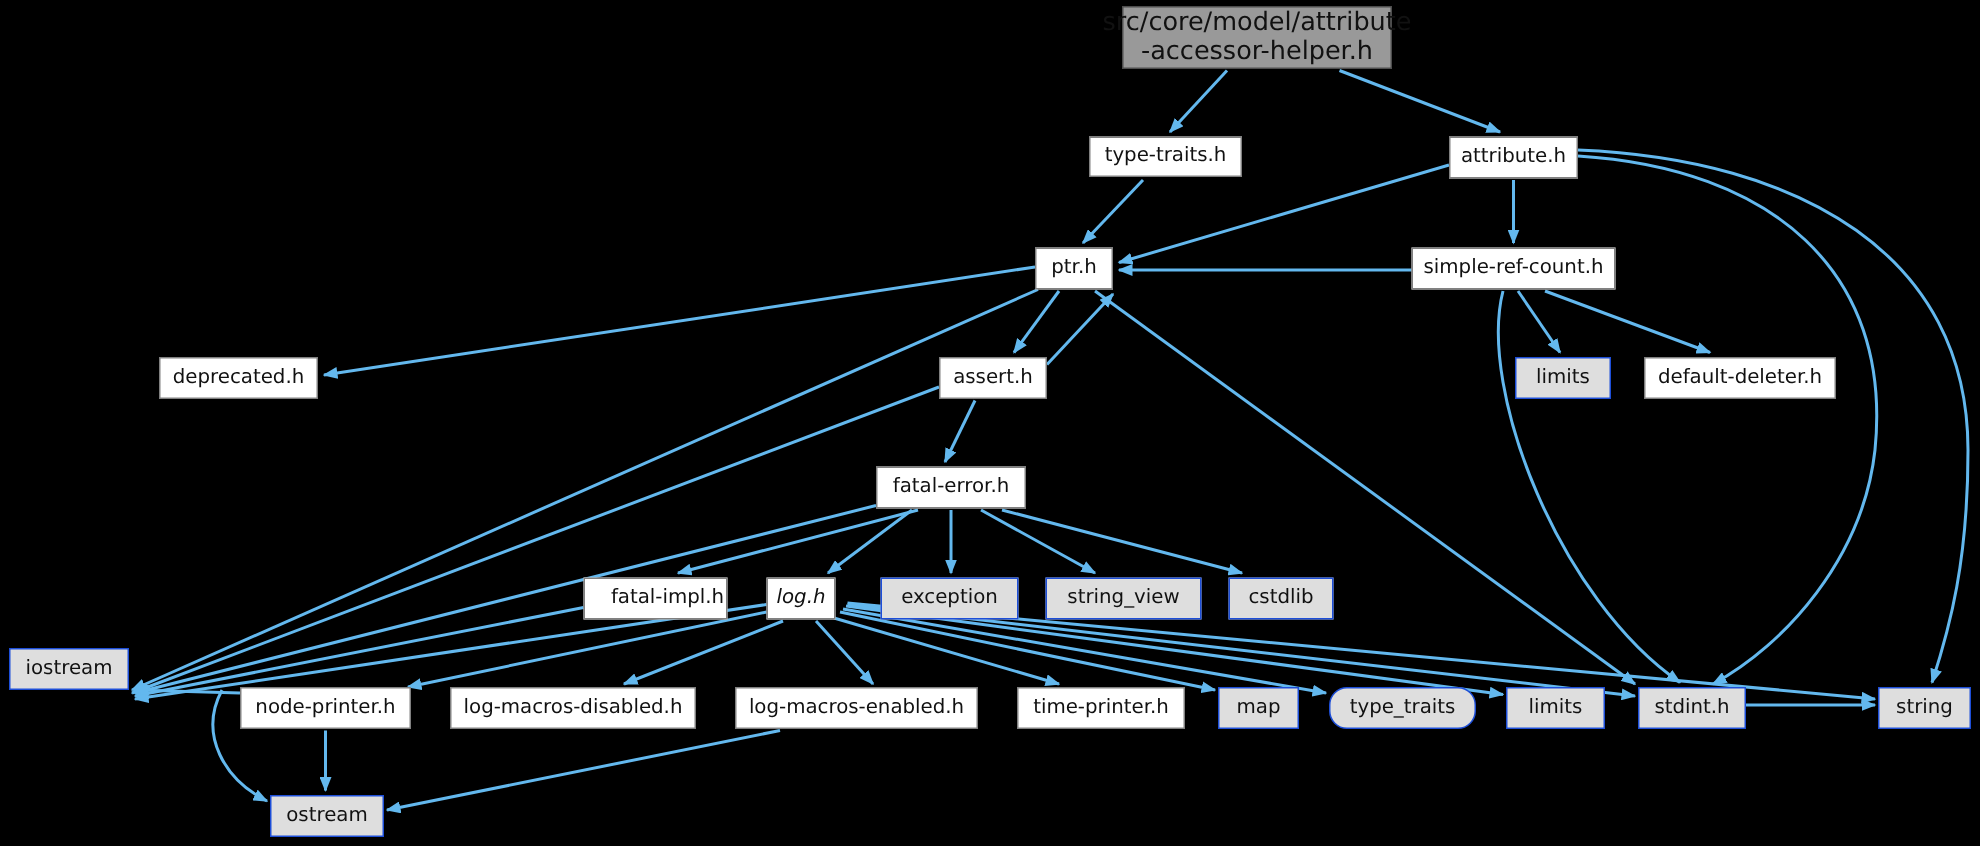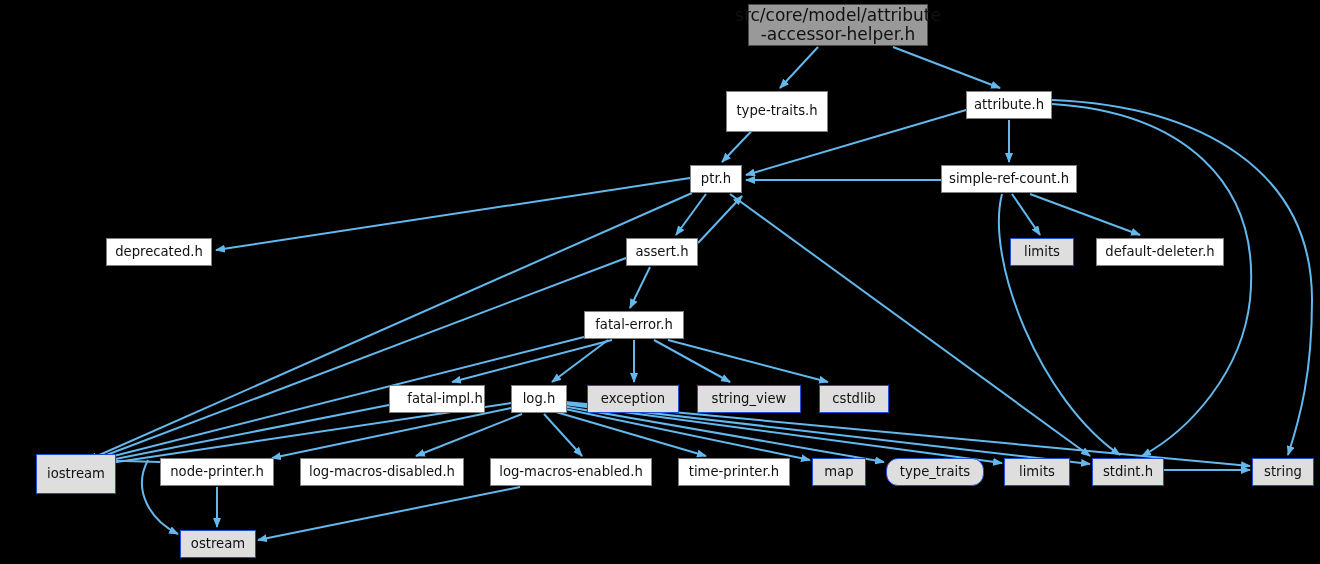--- a/index.html
+++ b/index.html
@@ -62,35 +62,35 @@
         <path d="M 520 487 L 258 540"></path>
         <path d="M 217 487 L 217 527"></path>
         <path d="M 160 462 L 90 460"></path>
         <path d="M 148 460 C 132 490 150 520 178 534"></path>
         <path d="M 1164 470 L 1250 470"></path>
       </g>
   </svg>
   <div id="nodes">
       <div class="node root" style="left: 748px; top: 4px; width: 180px; height: 42px;">src/core/model/attribute
 -accessor-helper.h</div>
-      <div class="node hdr" style="left: 726px; top: 91px; width: 102px; height: 41px;">type-traits.h</div>
+      <div class="node hdr" style="left: 726px; top: 91px; width: 102px; height: 27px;">type-traits.h</div>
       <div class="node hdr" style="left: 966px; top: 91px; width: 86px; height: 28px;">attribute.h</div>
       <div class="node hdr" style="left: 690px; top: 165px; width: 52px; height: 28px;">ptr.h</div>
       <div class="node hdr" style="left: 941px; top: 165px; width: 136px; height: 28px;">simple-ref-count.h</div>
       <div class="node hdr" style="left: 106px; top: 238px; width: 106px; height: 28px;">deprecated.h</div>
       <div class="node hdr" style="left: 626px; top: 238px; width: 72px; height: 28px;">assert.h</div>
       <div class="node sys" style="left: 1010px; top: 238px; width: 64px; height: 28px;">limits</div>
       <div class="node hdr" style="left: 1096px; top: 238px; width: 128px; height: 28px;">default-deleter.h</div>
       <div class="node hdr" style="left: 584px; top: 311px; width: 100px; height: 28px;">fatal-error.h</div>
       <div class="node hdr" style="left: 389px; top: 385px; width: 96px; height: 28px; padding-left: 16px;">fatal-impl.h</div>
-      <div class="node hdr" style="left: 511px; top: 385px; width: 56px; height: 28px;">log.h</div>
+      <div class="node hdr" style="left: 511px; top: 385px; width: 46px; height: 28px; font-style: italic;">log.h</div>
       <div class="node sys" style="left: 587px; top: 385px; width: 92px; height: 28px;">exception</div>
       <div class="node sys" style="left: 697px; top: 385px; width: 104px; height: 28px;">string_view</div>
       <div class="node sys" style="left: 819px; top: 385px; width: 70px; height: 28px;">cstdlib</div>
-      <div class="node sys" style="left: 6px; top: 454px; width: 80px; height: 40px; margin-left: 30px;">iostream</div>
+      <div class="node sys" style="left: 6px; top: 432px; width: 80px; height: 28px;">iostream</div>
       <div class="node hdr" style="left: 160px; top: 458px; width: 114px; height: 28px;">node-printer.h</div>
       <div class="node hdr" style="left: 300px; top: 458px; width: 164px; height: 28px;">log-macros-disabled.h</div>
       <div class="node hdr" style="left: 490px; top: 458px; width: 162px; height: 28px;">log-macros-enabled.h</div>
       <div class="node hdr" style="left: 678px; top: 458px; width: 112px; height: 28px;">time-printer.h</div>
       <div class="node sys" style="left: 812px; top: 458px; width: 54px; height: 28px;">map</div>
       <div class="node sys" style="left: 886px; top: 458px; width: 98px; height: 28px; border-radius: 12px;">type_traits</div>
       <div class="node sys" style="left: 1004px; top: 458px; width: 66px; height: 28px;">limits</div>
       <div class="node sys" style="left: 1092px; top: 458px; width: 72px; height: 28px;">stdint.h</div>
       <div class="node sys" style="left: 1252px; top: 458px; width: 62px; height: 28px;">string</div>
       <div class="node sys" style="left: 180px; top: 530px; width: 76px; height: 28px;">ostream</div>

